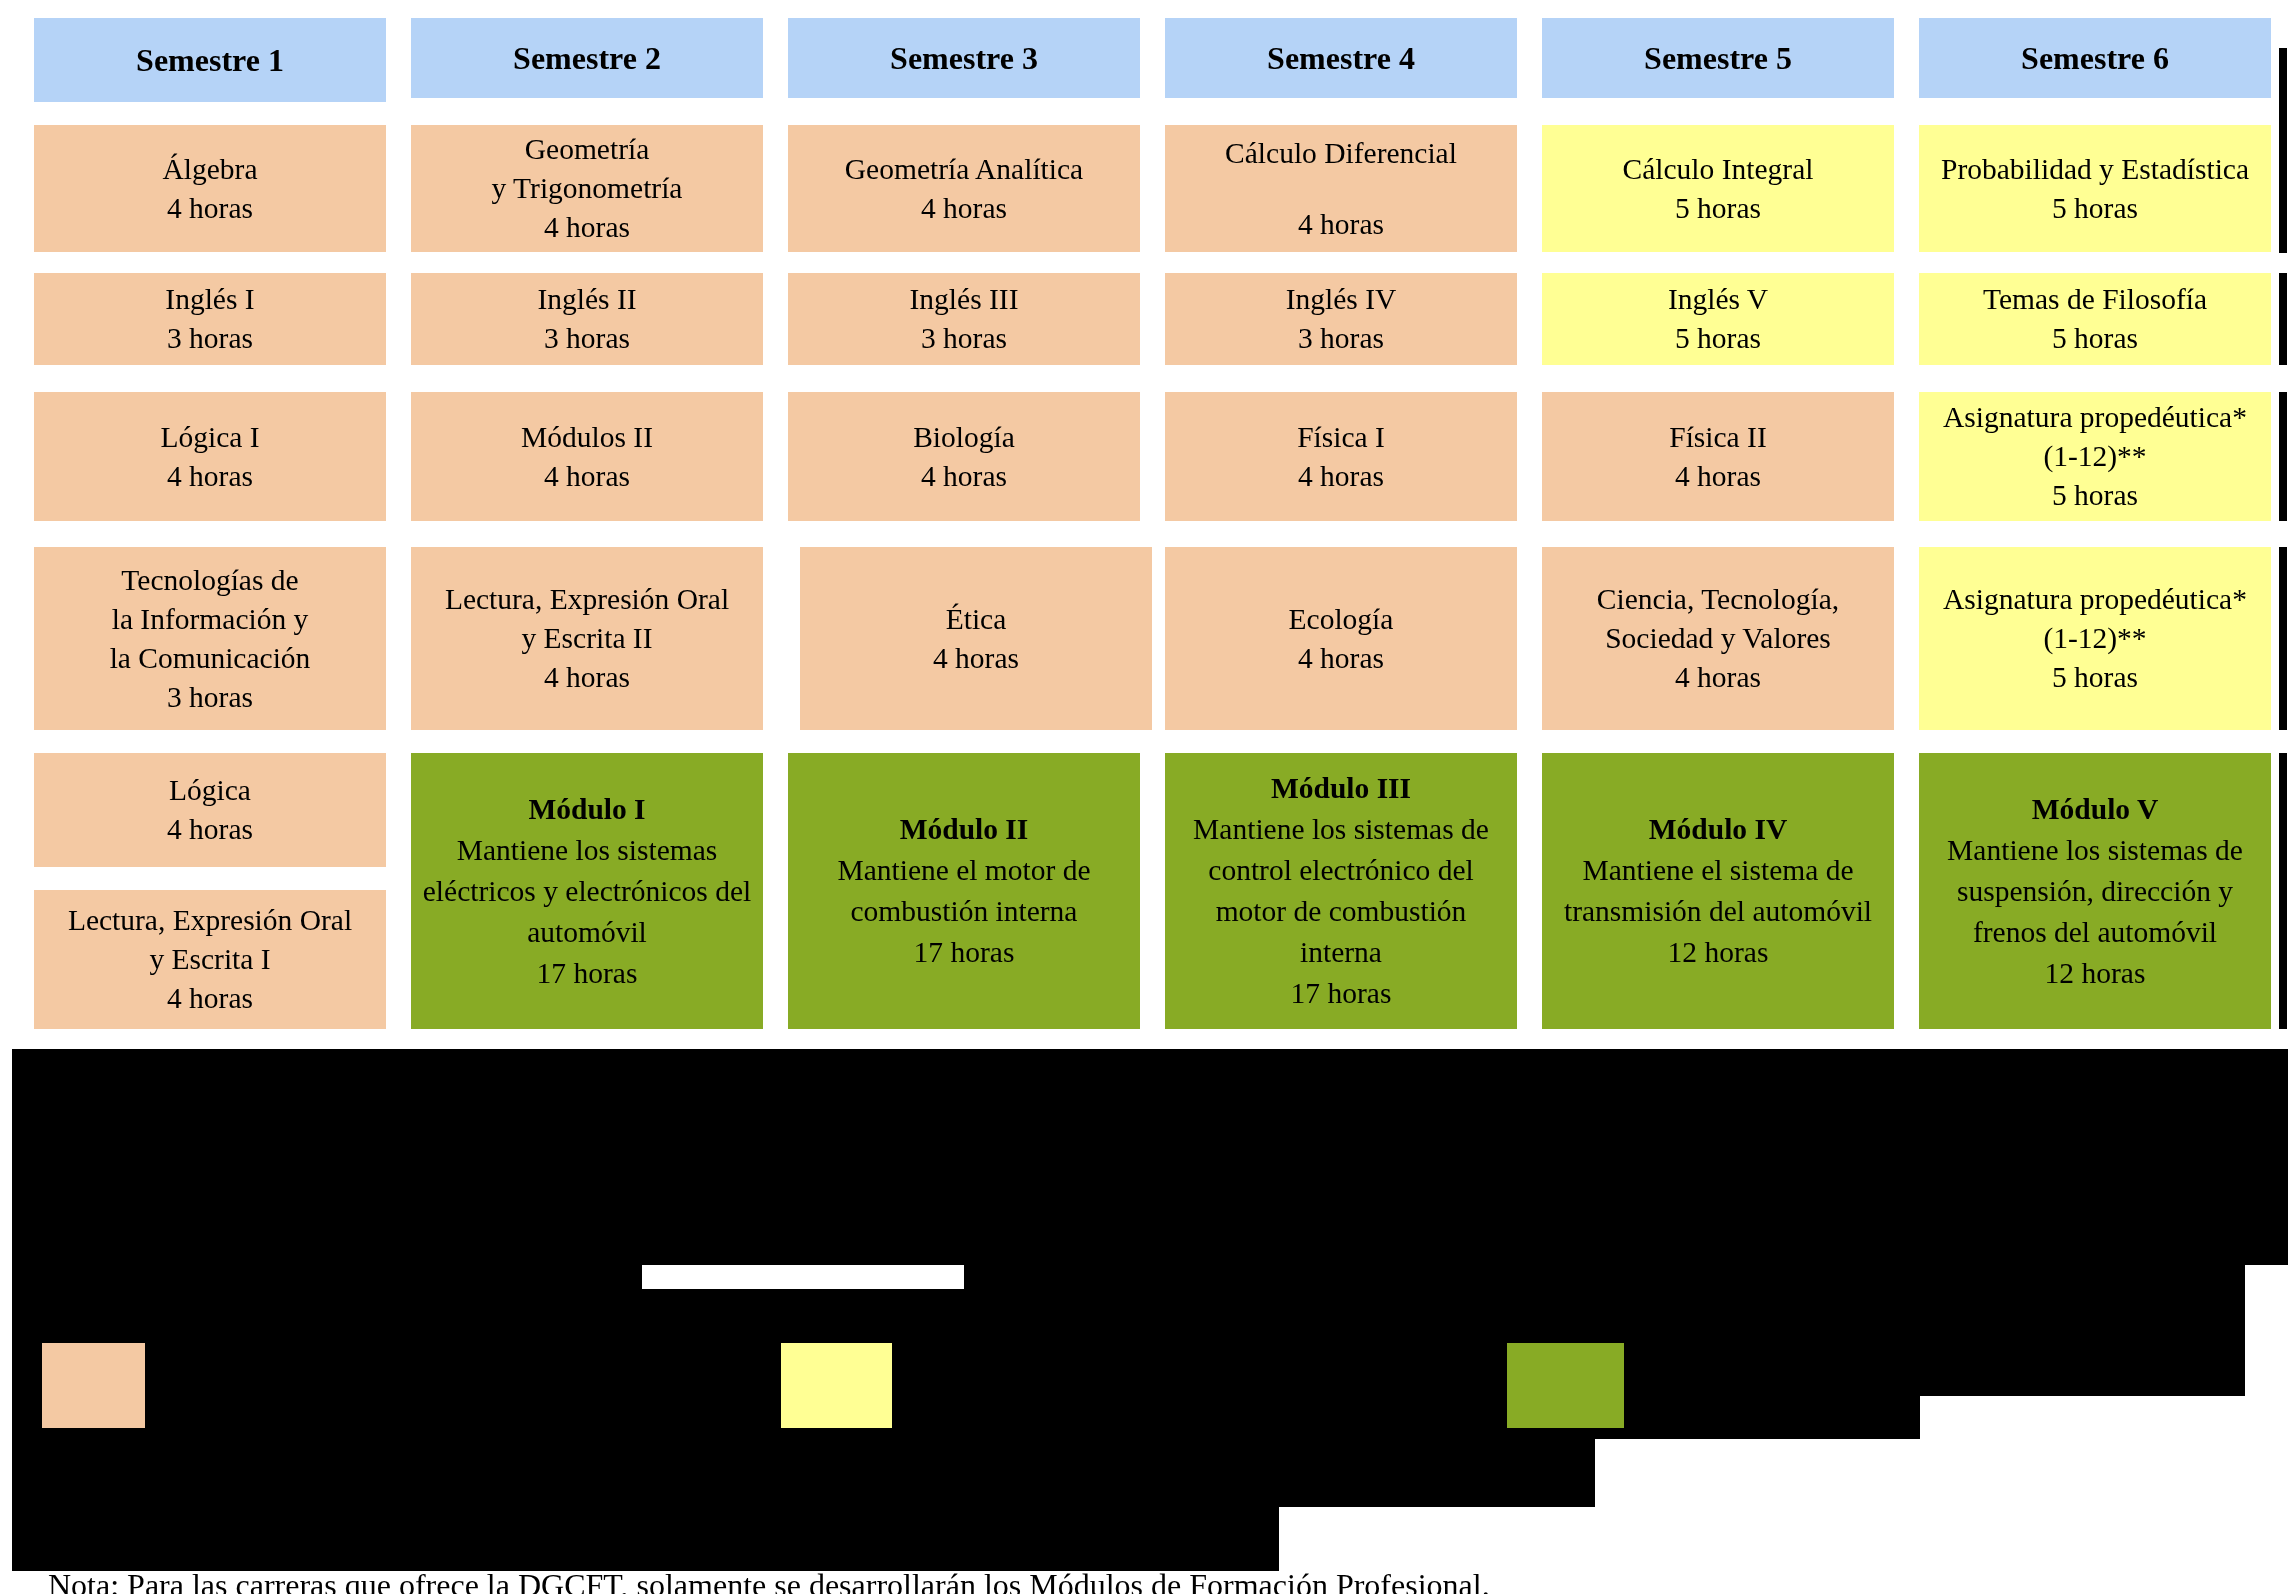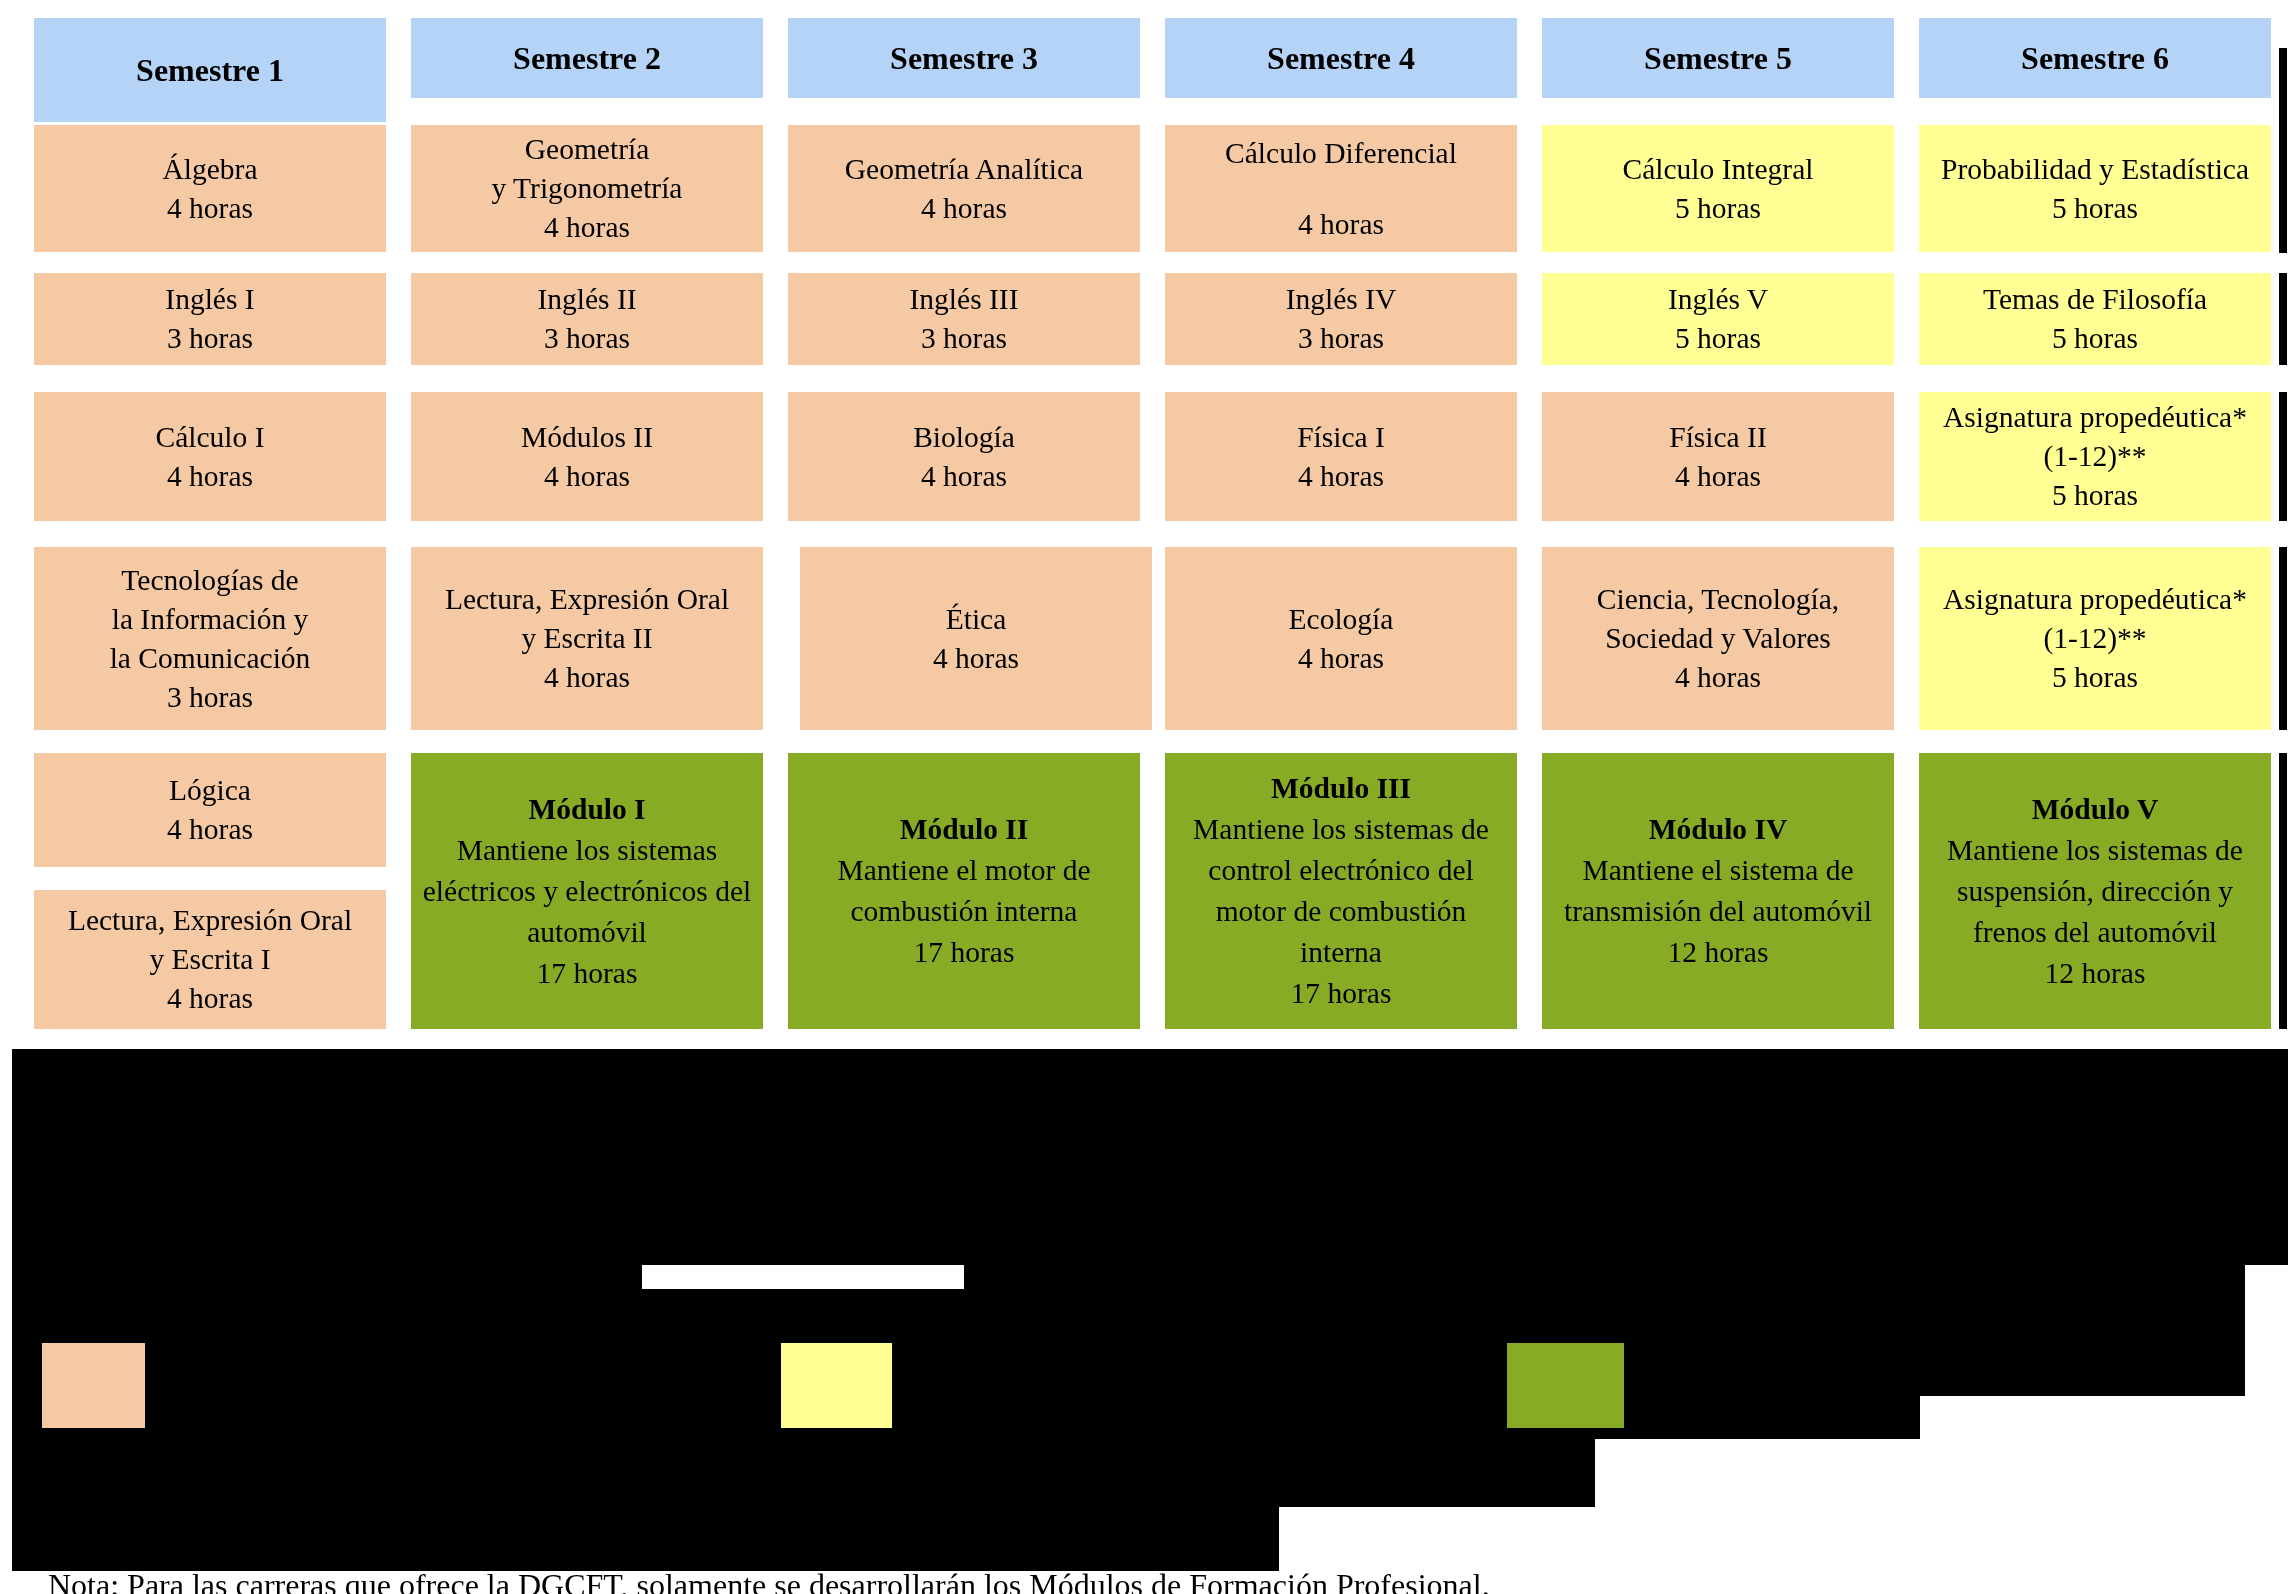--- a/index.html
+++ b/index.html
@@ -29,33 +29,33 @@
     position:absolute;left:48px;top:1566px;
     font-size:32px;line-height:38px;white-space:nowrap;
   }
 </style>
 </head>
 <body>
 
 <div id="page">
 
   <div id="grid">
-      <div class="cell header" style="background: rgb(181, 211, 247); left: 34px; top: 18px; width: 352px; height: 104px;">
+      <div class="cell header" style="background: rgb(181, 211, 247); left: 34px; top: 18px; width: 352px; height: 84px;">
         <div class="line">Semestre 1</div>
       </div>
       <div class="cell basic" style="background: rgb(244, 201, 163); left: 34px; top: 125px; width: 352px; height: 127px;">
         <div class="line">Álgebra</div>
         <div class="line">4 horas</div>
       </div>
       <div class="cell basic" style="background: rgb(244, 201, 163); left: 34px; top: 273px; width: 352px; height: 92px;">
         <div class="line">Inglés I</div>
         <div class="line">3 horas</div>
       </div>
       <div class="cell basic" style="background: rgb(244, 201, 163); left: 34px; top: 392px; width: 352px; height: 129px;">
-        <div class="line">Cálculo I</div>
+        <div class="line">Lógica I</div>
         <div class="line">4 horas</div>
       </div>
       <div class="cell basic" style="background: rgb(244, 201, 163); left: 34px; top: 547px; width: 352px; height: 183px;">
         <div class="line">Tecnologías de</div>
         <div class="line">la Información y</div>
         <div class="line">la Comunicación</div>
         <div class="line">3 horas</div>
       </div>
       <div class="cell basic" style="background: rgb(244, 201, 163); left: 34px; top: 753px; width: 352px; height: 114px;">
         <div class="line">Lógica</div>

